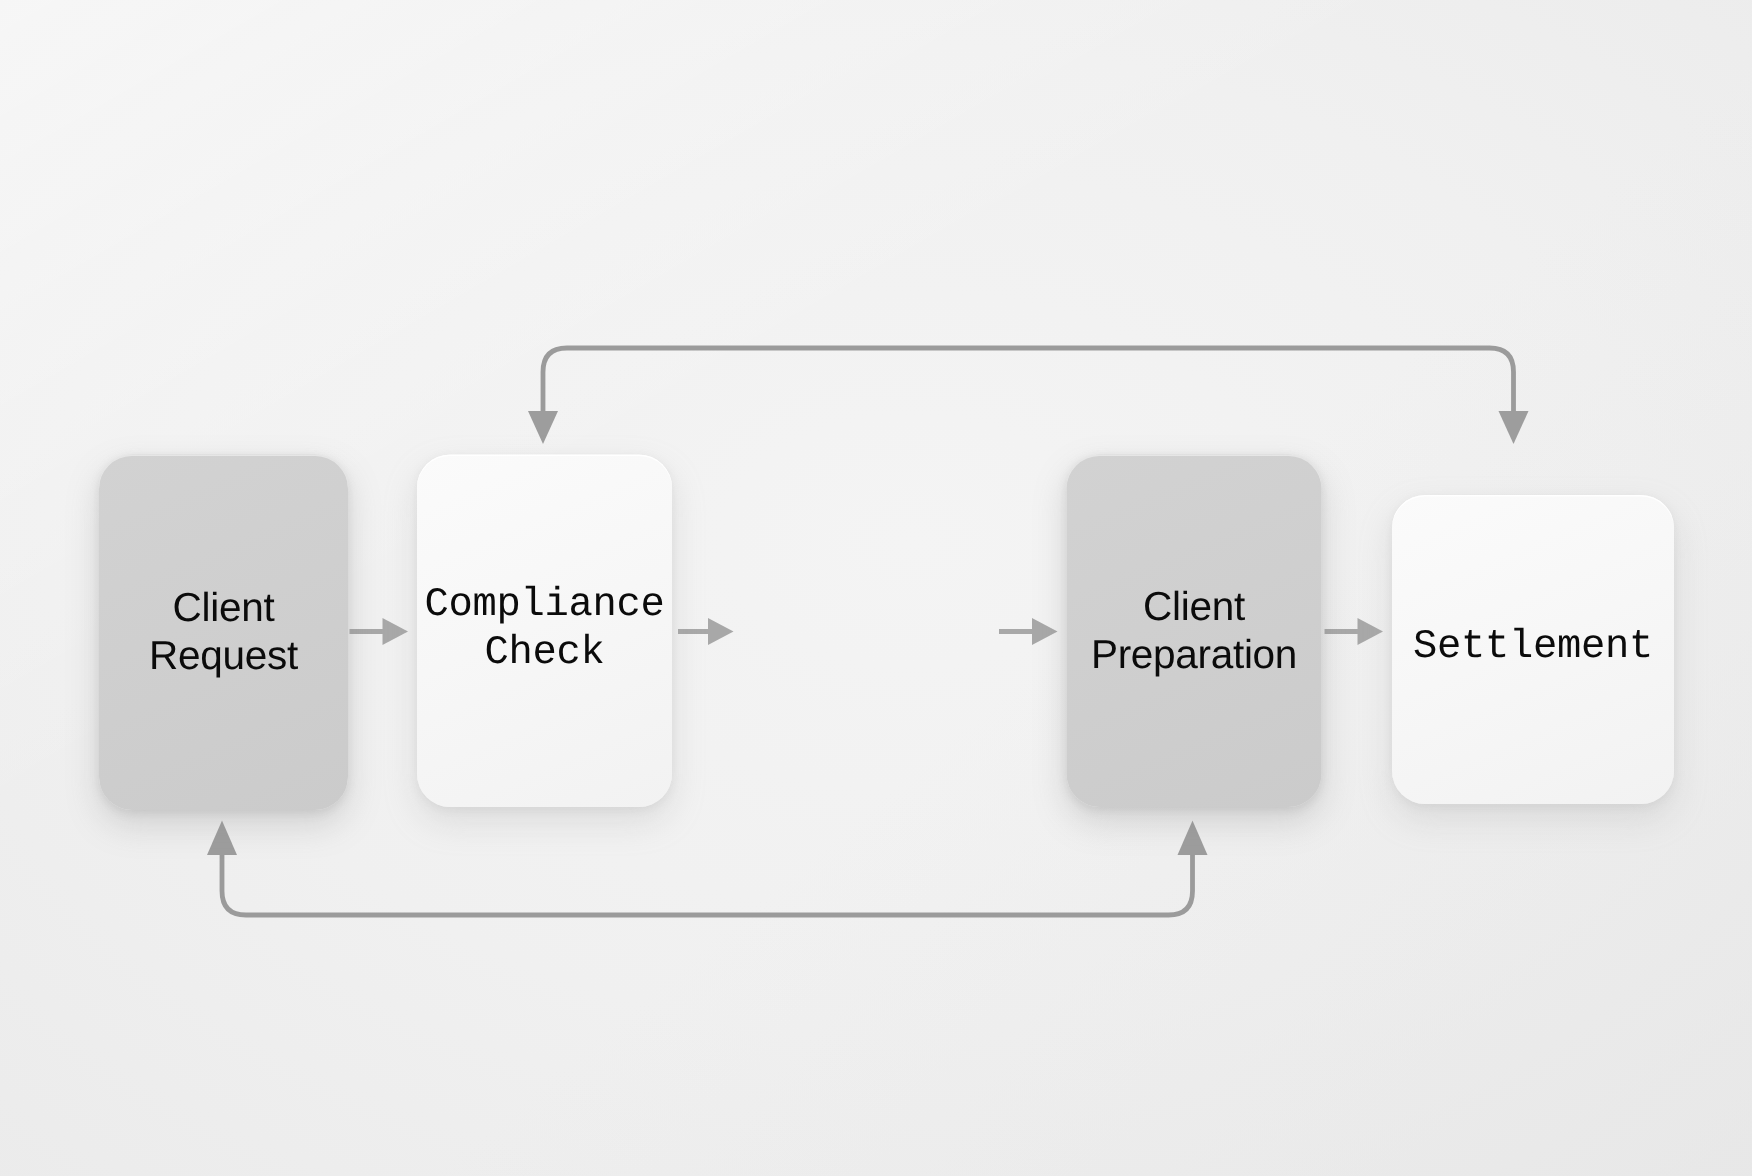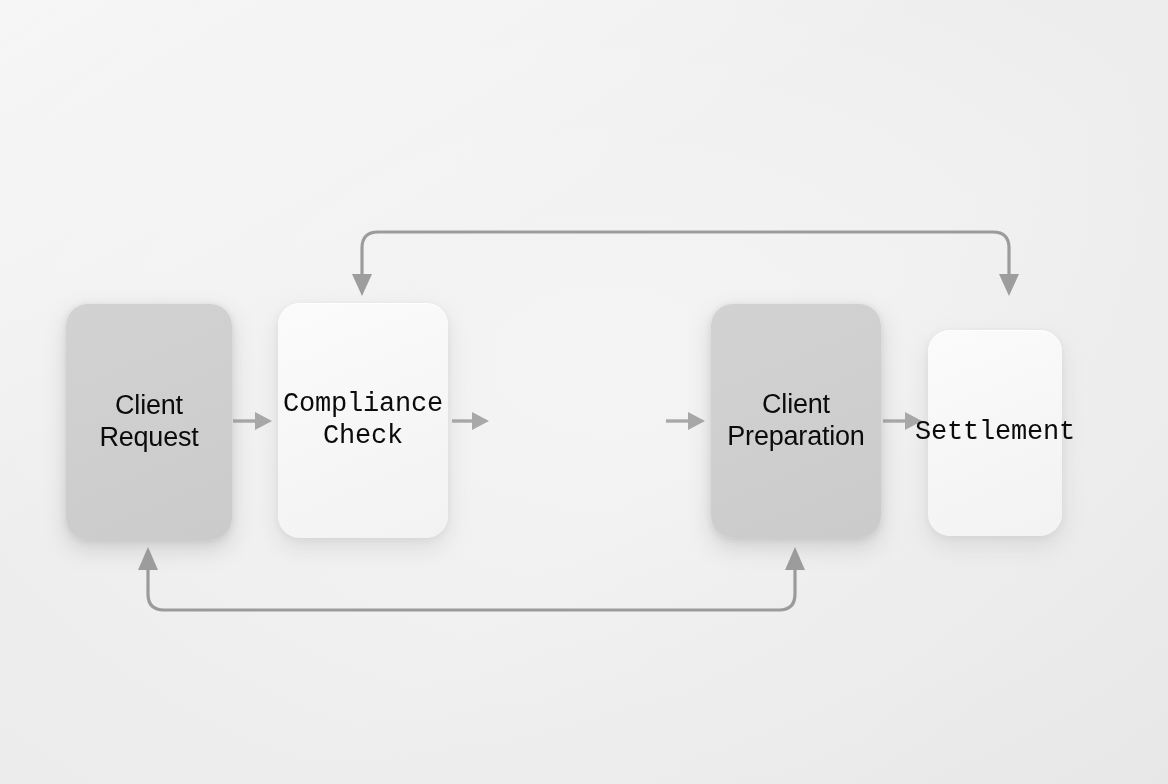--- a/index.html
+++ b/index.html
@@ -148,18 +148,18 @@
   </div>
 
 
   <div class="node node-dark" style="left:711px; top:303px; width:170px; height:235px;">
     <div class="node-label">
       <span>Client</span><br>
       <span>Preparation</span>
     </div>
   </div>
 
-  <div class="node node-light" style="left:928px; top:330px; width:134px; height:206px;">
+  <div class="node node-light" style="left:928px; top:330px; width:188px; height:206px;">
     <div class="node-label">
       <span>Settlement</span>
     </div>
   </div>
 </div>
 
 </body></html>

